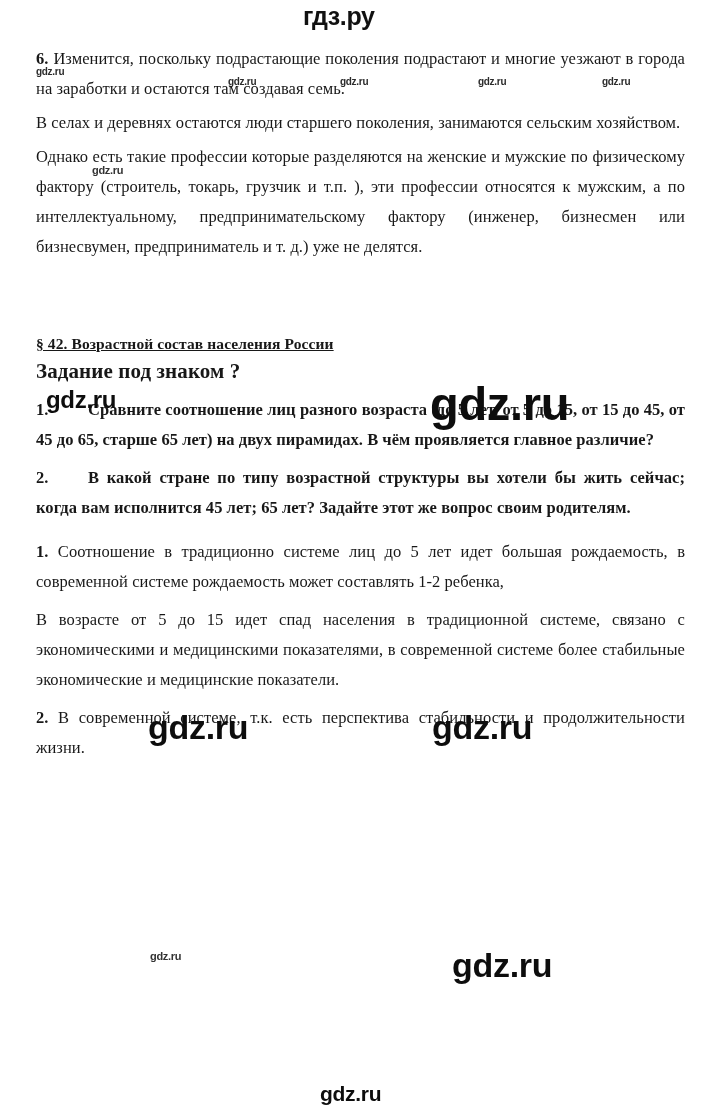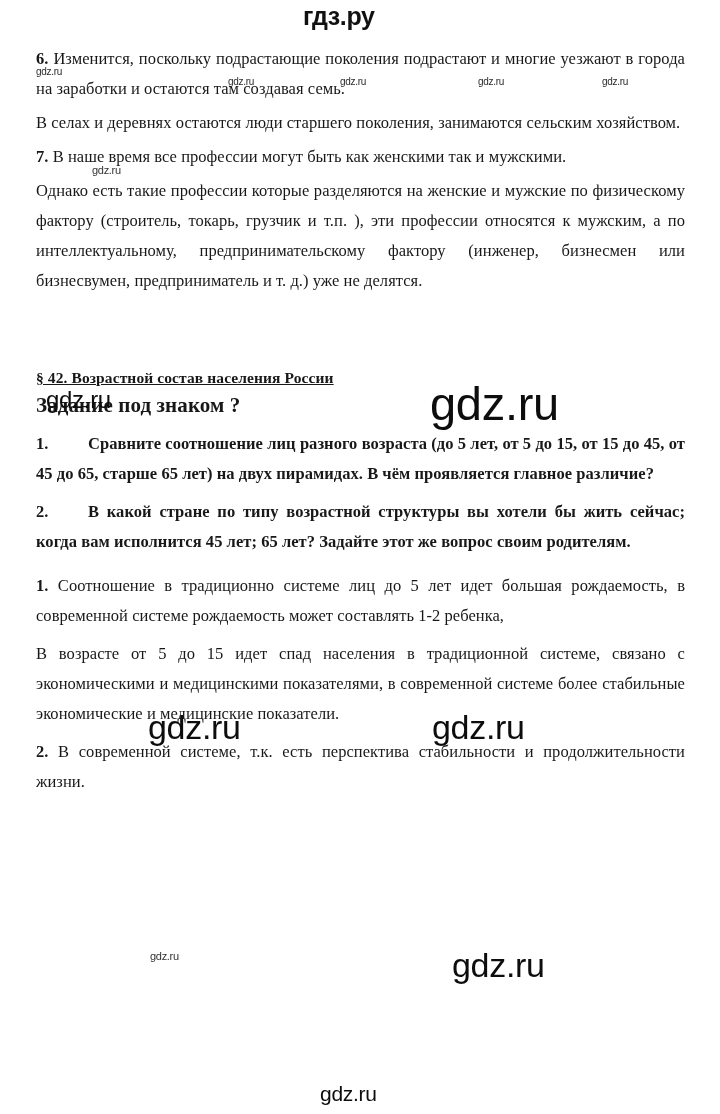--- a/index.html
+++ b/index.html
@@ -96,21 +96,21 @@
     line-height: 28px;
     letter-spacing: 0.1px;
     position: relative;
     z-index: 3;
   }
 
   
   .wm {
     position: absolute;
     font-family: "Liberation Sans", "DejaVu Sans", sans-serif;
-    font-weight: normal;
+    font-weight: bold;
     color: #0d0d0d;
     white-space: nowrap;
     letter-spacing: -0.3px;
     pointer-events: none;
   }
   .wm-tiny  { font-size: 10px;  color: #2b2b2b; z-index: 1; }
   .wm-small { font-size: 11px;  color: #333333; z-index: 1; }
   .wm-mid   { font-size: 24px;  z-index: 4; }
   .wm-big   { font-size: 34px;  z-index: 4; }
   .wm-huge  { font-size: 47px;  z-index: 4; }
@@ -138,21 +138,20 @@
     <div class="wm wm-big" style="left: 452px; top: 946px;">gdz.ru</div>
     <div class="wm wm-foot" style="left: 320px; top: 1082px;">gdz.ru</div>
   </div>
 
 <main id="page">
 
   <p class="para gap-s"><span class="num">6.</span><span> Изменится, поскольку подрастающие поколения подрастают и многие уезжают в города на заработки и остаются там создавая семь.</span></p>
 
   <p class="para gap-s"><span>В селах и деревнях остаются люди старшего поколения, занимаются сельским хозяйством.</span></p>
 
-  <p class="para gap-s"><span class="num">7.</span><span> В наше время все профессии могут быть как женскими так и мужскими.</span></p>
 
   <p class="para gap-l"><span>Однако есть такие профессии которые разделяются на женские и мужские по физическому фактору (строитель, токарь, грузчик и т.п. ), эти профессии относятся к мужским, а по интеллектуальному, предпринимательскому фактору (инженер, бизнесмен или бизнесвумен, предприниматель и т. д.) уже не делятся.</span></p>
 
   <div style="height:55px"></div>
 
   <h2 class="section-title">§ 42. Возрастной состав населения России</h2>
   <h3 class="task-title">Задание под знаком ?</h3>
 
   <div style="height:10px"></div>
 

